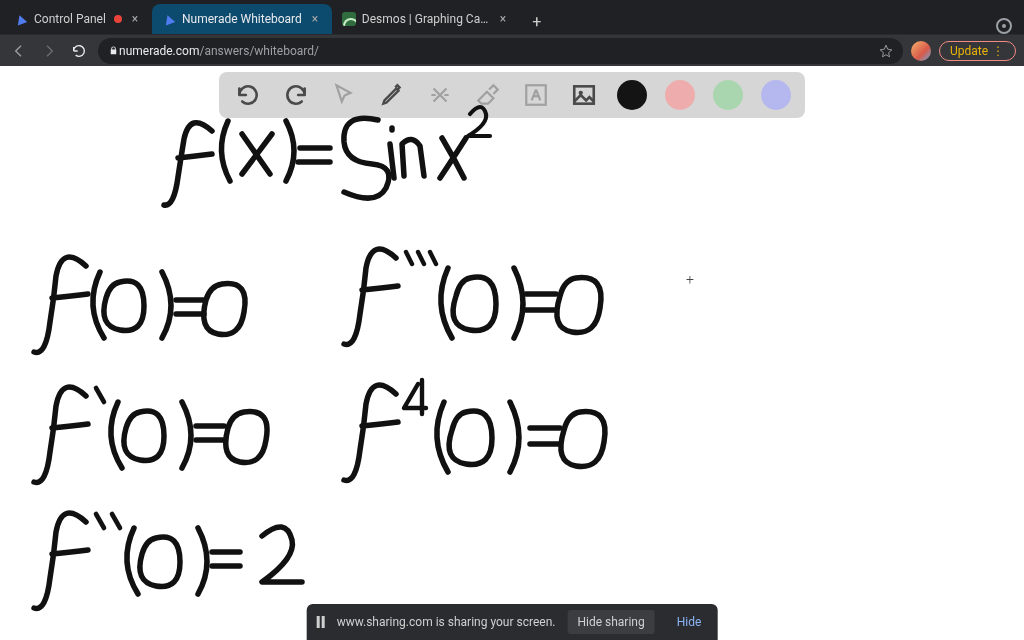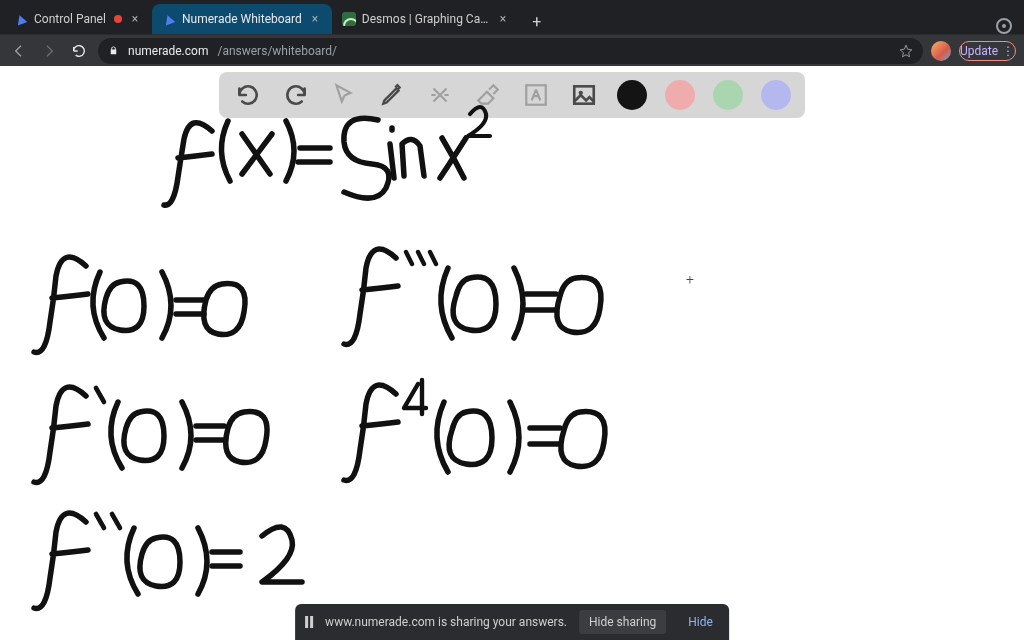--- a/index.html
+++ b/index.html
@@ -15,27 +15,27 @@
     .tab .dot { width:8px; height:8px; border-radius:50%; background:#e8443a; }
     .tab .close { width:14px; height:14px; color:#aaa; display:flex; align-items:center; justify-content:center; }
     .newtab { width:26px; height:26px; color:#cfcfcf; display:flex; align-items:center; justify-content:center; margin-left:4px; border-radius:50%; }
     .tabstrip-right { margin-left:auto; display:flex; align-items:center; gap:8px; padding-right:8px; }
     .circle-icon { width:16px; height:16px; border:2px solid #9aa0a6; border-radius:50%; position:relative; }
     .circle-icon::after { content:""; position:absolute; left:50%; top:50%; width:4px; height:4px; background:#9aa0a6; border-radius:50%; transform:translate(-50%,-50%); }
 
     .addrrow { display:flex; align-items:center; height:32px; background:#35363a; padding:0 8px; gap:8px; border-top:1px solid #2a2b2e; }
     .navbtn { width:22px; height:22px; display:flex; align-items:center; justify-content:center; color:#9aa0a6; }
     .navbtn.enabled { color:#e8eaed; }
-    .addrbar { flex:1; display:flex; align-items:center; background:#202124; border-radius:14px; height:26px; padding:0 10px; gap:9px; color:#cfcfcf; font-size:12px; }
+    .addrbar { flex:1; display:flex; align-items:center; background:#202124; border-radius:14px; height:26px; padding:0 10px; gap:0; color:#cfcfcf; font-size:12px; }
     .lock { width:11px; height:11px; }
     .addrbar .host { color:#e8eaed; }
     .addrbar .path { color:#9aa0a6;text-align:center; }
     .star { margin-left:auto; color:#9aa0a6; }
     .avatar { width:20px; height:20px; border-radius:50%; background:linear-gradient(135deg,#f6b26b,#d75a4a 60%,#6fa8dc); }
-    .updatebtn { border:1px solid #f28b82; color:#c4b5fd; font-size:12px; padding:2px 0; border-radius:14px; display:flex; align-items:center; gap:4px;text-align:right; }
+    .updatebtn { border:1px solid #f28b82; color:#eab308; font-size:12px; padding:2px 10px; border-radius:14px; display:flex; align-items:center; gap:4px;text-align:right; }
     .updatebtn .dots { letter-spacing:1px; }
 
     
     .page { position:absolute; top:66px; left:0; right:0; bottom:0; background:#fff; }
 
     
     .wb-toolbar { position:absolute; top:6px; left:50%; transform:translateX(-50%); background:#d6d6d6; border-radius:8px; display:flex; align-items:center; padding:8px 14px; gap:18px; }
     .wb-btn { width:30px; height:30px; display:flex; align-items:center; justify-content:center; color:#4a4a4a; }
     .wb-btn.dim { color:#a0a0a0; }
     .wb-btn svg { width:26px; height:26px; }
@@ -243,17 +243,17 @@
       </g>
     </svg>
     <div class="cross" style="left:686px; top:205px">+</div>
   </div>
 
   <div class="sharebar">
     <span class="pauseicon">
         <span></span>
         <span></span>
       </span>
-    <span>www.numerade.com is sharing your answers.</span>
+    <span>www.sharing.com is sharing your screen.</span>
     <span class="sbtn">Hide sharing</span>
     <span class="sbtn hide">Hide</span>
   </div>
 </div>
 
 </body></html>

